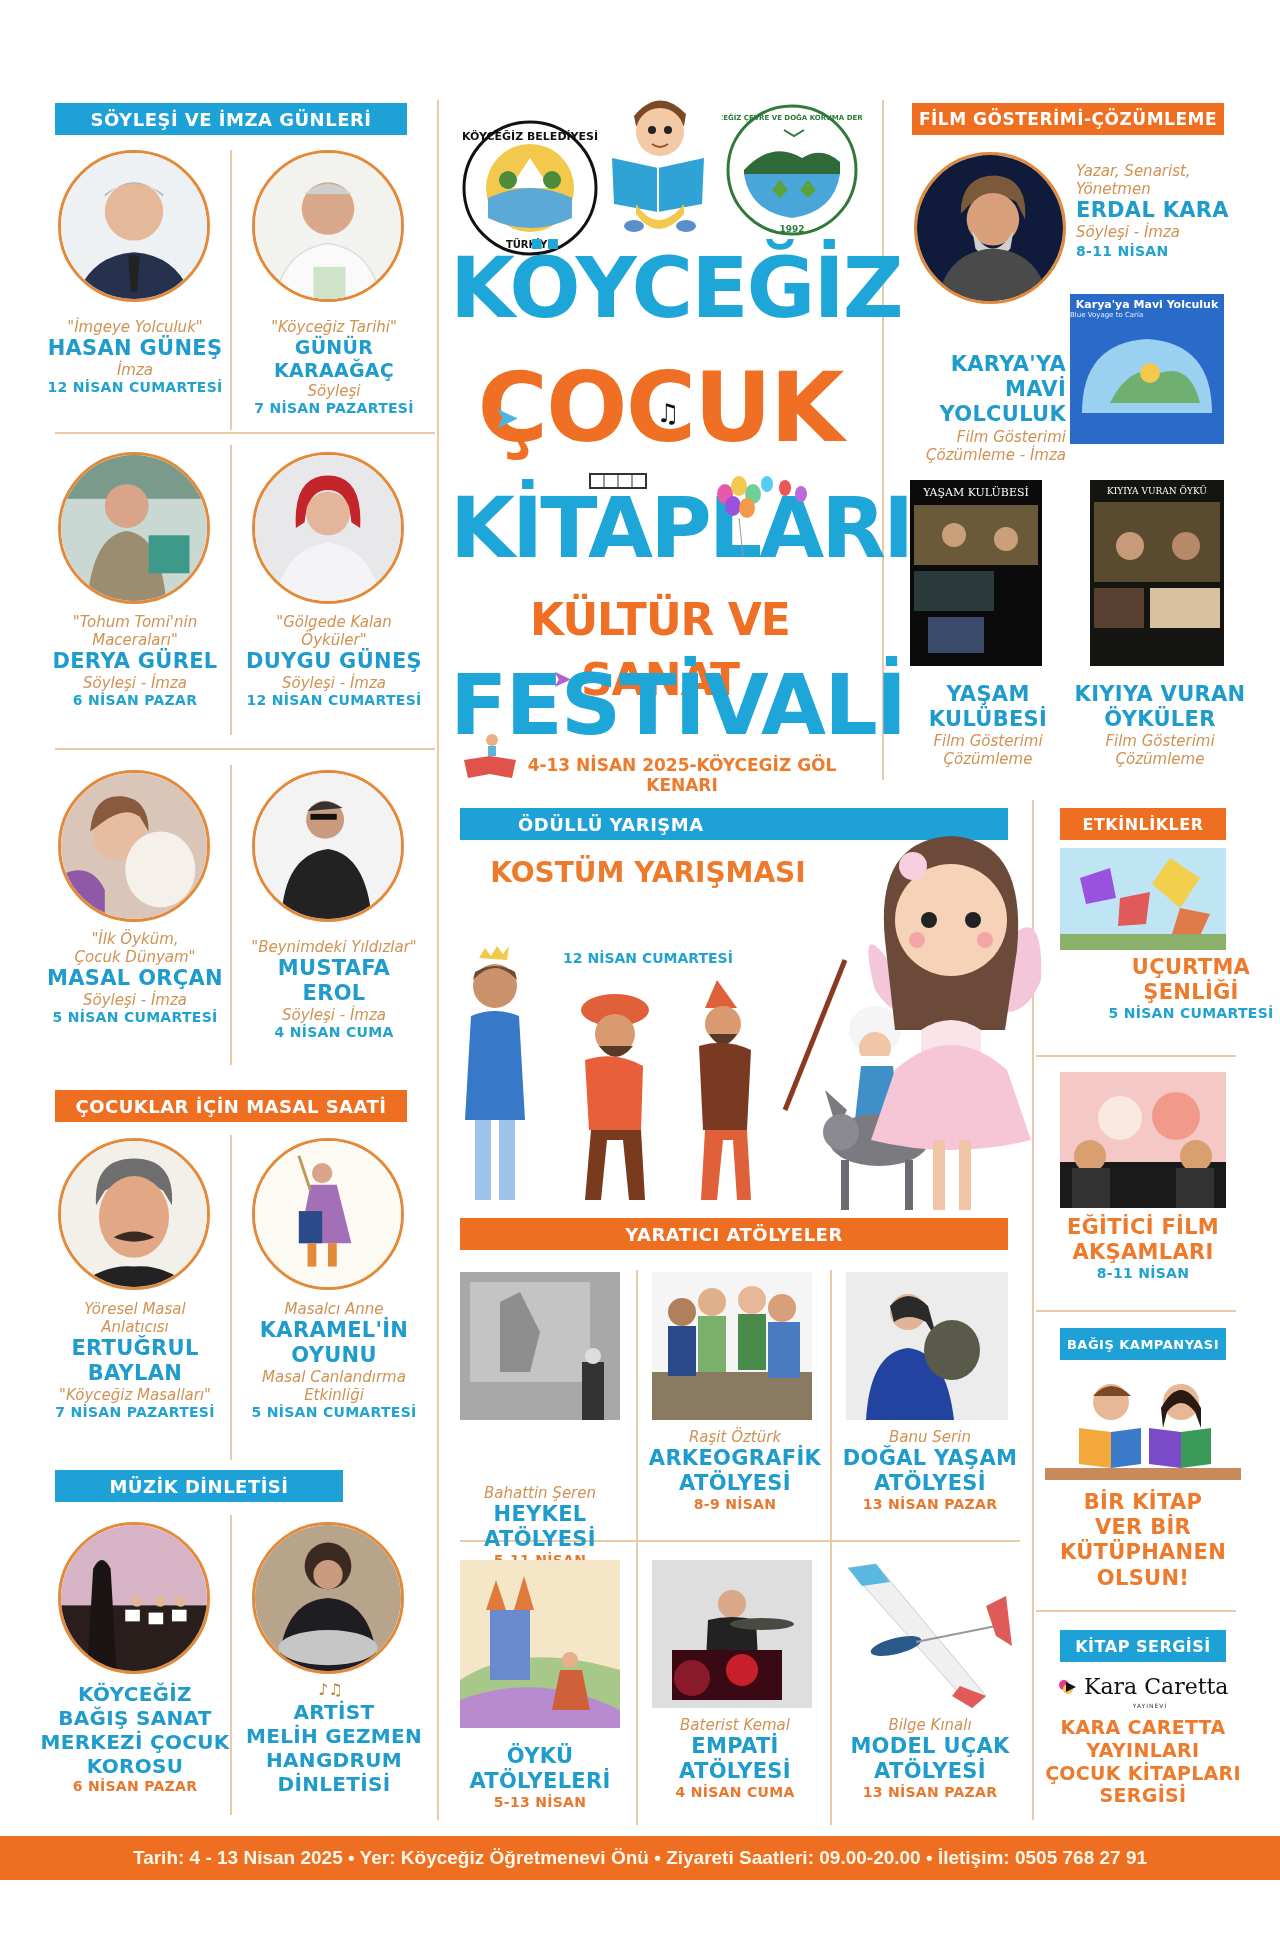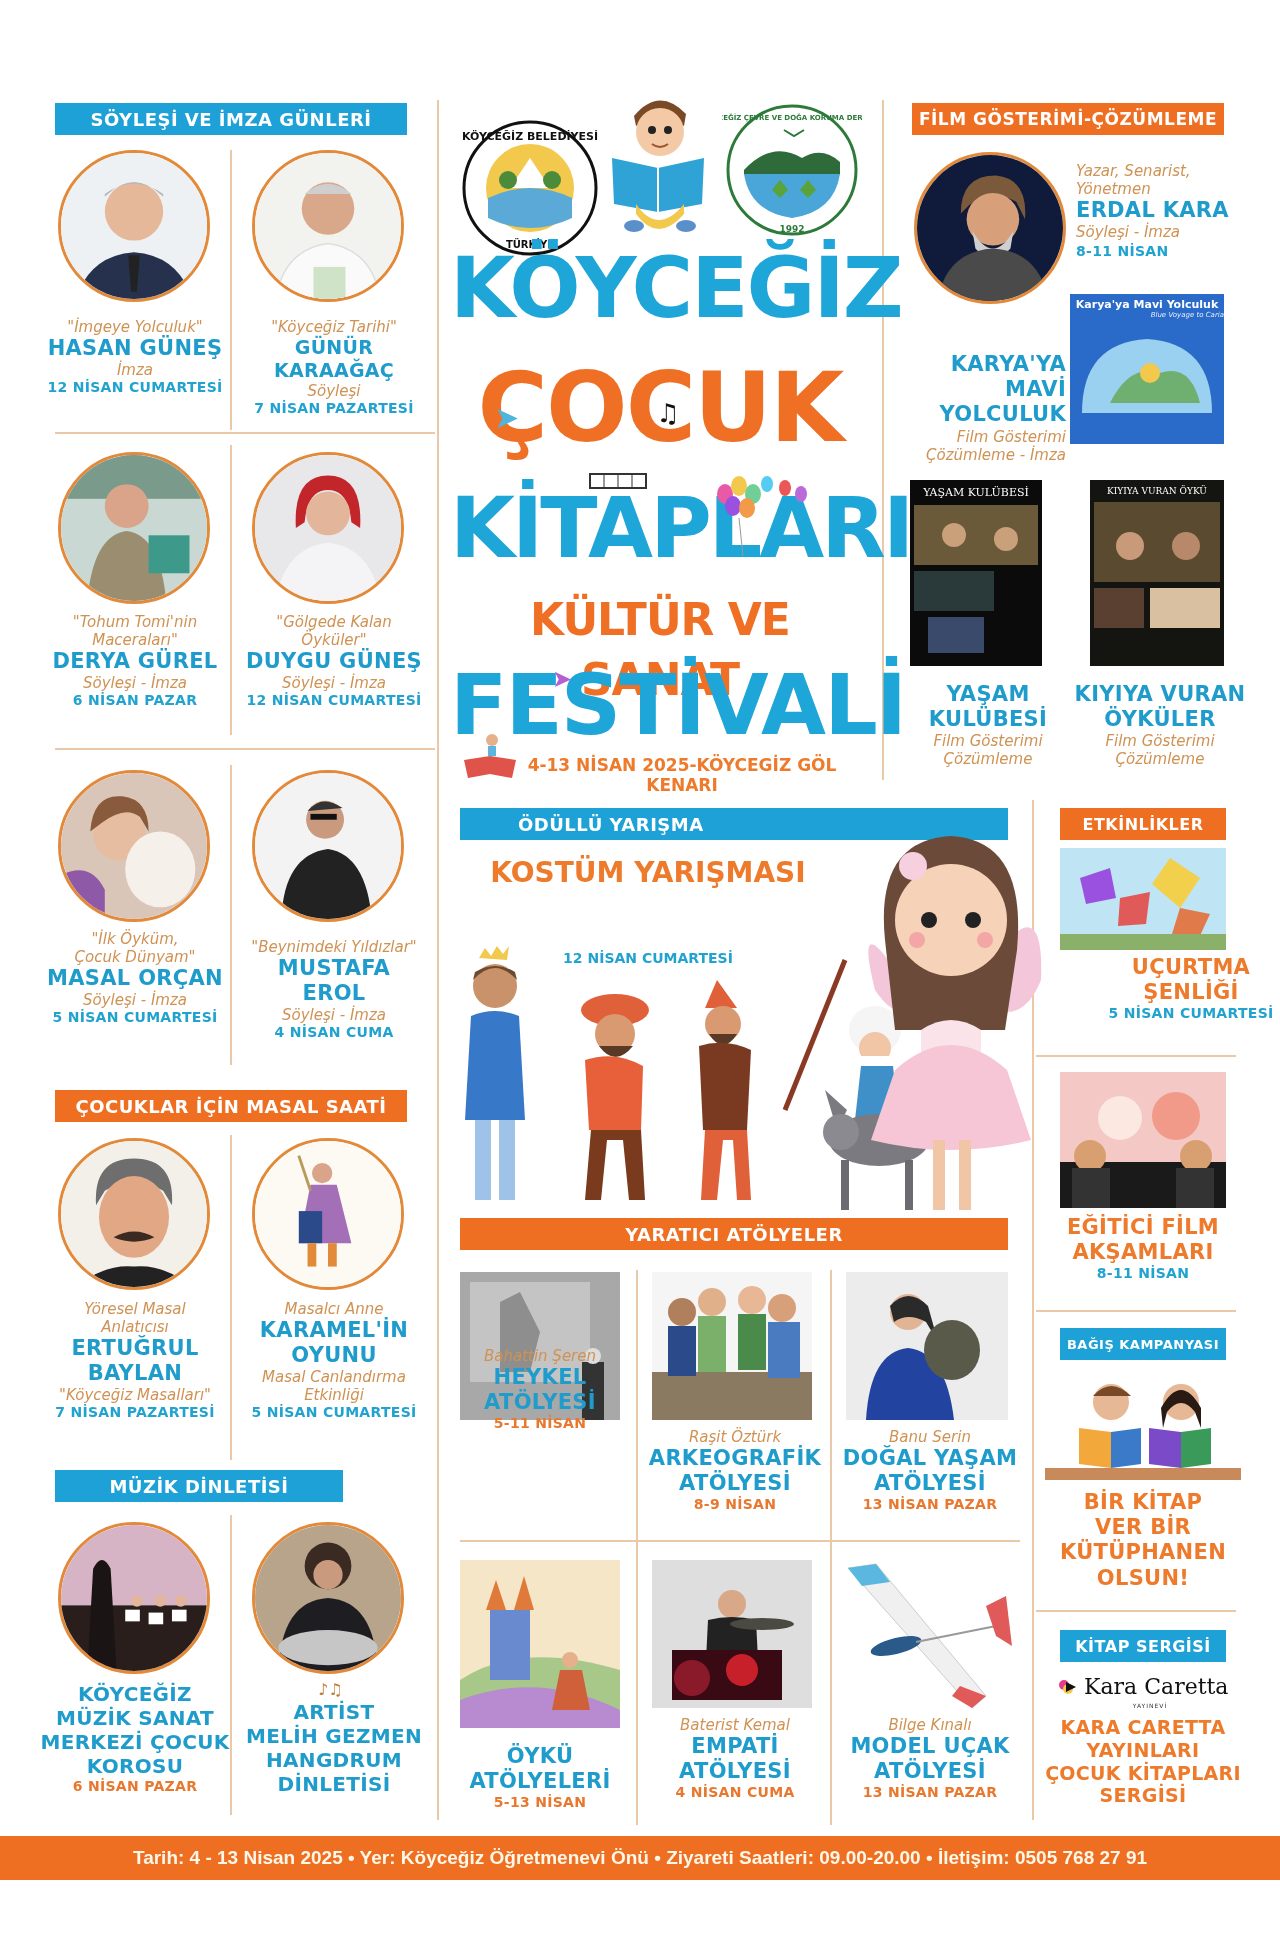--- a/index.html
+++ b/index.html
@@ -208,21 +208,21 @@
       <rect x="44" y="58" width="10" height="8" fill="#fff"></rect>
       <rect x="60" y="60" width="10" height="8" fill="#fff"></rect>
       <rect x="76" y="58" width="10" height="8" fill="#fff"></rect>
       <circle cx="52" cy="52" r="4" fill="#e2b69c"></circle>
       <circle cx="68" cy="52" r="4" fill="#e2b69c"></circle>
       <circle cx="82" cy="52" r="4" fill="#e2b69c"></circle>
     </svg>
 </div>
 <div class="cell-text" style="left:40px; top:1682px; width:190px;">
   <div class="name" style="font-size:20px">KÖYCEĞİZ</div>
-  <div class="name" style="font-size:20px">MÜZİK SANAT</div>
+  <div class="name" style="font-size:20px">BAĞIŞ SANAT</div>
   <div class="name" style="font-size:20px">MERKEZİ ÇOCUK</div>
   <div class="name" style="font-size:20px">KOROSU</div>
   <div class="date o">6 NİSAN PAZAR</div>
 </div>
 
 <div class="circle" style="left:252px; top:1522px;">
   <svg class="ph" viewBox="0 0 100 100">
       <rect width="100" height="100" fill="#b8a48a"></rect>
       <circle cx="50" cy="28" r="16" fill="#3a2a22"></circle>
       <circle cx="50" cy="34" r="10" fill="#c99a7e"></circle>
@@ -411,21 +411,21 @@
 <div class="rect-img" style="left:846px; top:1272px; width:162px; height:148px;">
   <svg viewBox="0 0 162 148" width="162" height="148">
       <rect width="162" height="148" fill="#ececec"></rect>
       <circle cx="62" cy="40" r="18" fill="#e2b496"></circle>
       <path d="M44 34 Q62 14 82 34 L92 70 L80 50 Q62 40 48 50Z" fill="#2a2a2a"></path>
       <path d="M20 148 Q24 80 62 76 Q100 80 108 148Z" fill="#2244a0"></path>
       <ellipse cx="106" cy="78" rx="28" ry="30" fill="#5a5a4a"></ellipse>
     </svg>
 </div>
 
-<div class="cell-text" style="left:460px; top:1347px; width:160px;">
+<div class="cell-text" style="left:460px; top:1484px; width:160px;">
   <div class="role">Bahattin Şeren</div>
   <div class="name">HEYKEL</div>
   <div class="name">ATÖLYESİ</div>
   <div class="date o">5-11 NİSAN</div>
 </div>
 <div class="cell-text" style="left:645px; top:1428px; width:180px;">
   <div class="role">Raşit Öztürk</div>
   <div class="name">ARKEOGRAFİK</div>
   <div class="name">ATÖLYESİ</div>
   <div class="date o">8-9 NİSAN</div>
@@ -510,21 +510,21 @@
 </div>
 
 <div class="abs" style="left:890px; top:352px; width:176px; text-align:right; line-height:1.2;">
   <div class="name">KARYA'YA MAVİ</div>
   <div class="name">YOLCULUK</div>
   <div class="role">Film Gösterimi</div>
   <div class="role">Çözümleme - İmza</div>
 </div>
 <div class="rect-img" style="left:1070px; top:294px; width:154px; height:150px; background:#2a6ac8;">
   <div style="color:#fff; font-size:11px; font-weight:bold; text-align:center; margin-top:4px;">Karya'ya Mavi Yolculuk</div>
-  <div style="color:#e8eefc; font-size:7px; text-align:right;font-style:italic;">Blue Voyage to Caria</div>
+  <div style="color:#e8eefc; font-size:7px; text-align:left;">Blue Voyage to Caria</div>
   <svg viewBox="0 0 154 110" width="154" height="110" style="margin-top:4px;">
       <path d="M12 90 Q12 20 77 16 Q142 20 142 90Z" fill="#9ad0f0"></path>
       <path d="M40 80 Q60 40 90 50 Q120 40 130 80Z" fill="#6fb070"></path>
       <circle cx="80" cy="50" r="10" fill="#f2c94c"></circle>
     </svg>
 </div>
 
 <div class="rect-img" style="left:910px; top:480px; width:132px; height:186px; background:#0b0b0b;">
   <div style="color:#fff; font-family:'DejaVu Serif',serif; font-size:11px; text-align:center; margin-top:6px;">YAŞAM KULÜBESİ</div>
   <svg viewBox="0 0 132 160" width="132" height="160">

